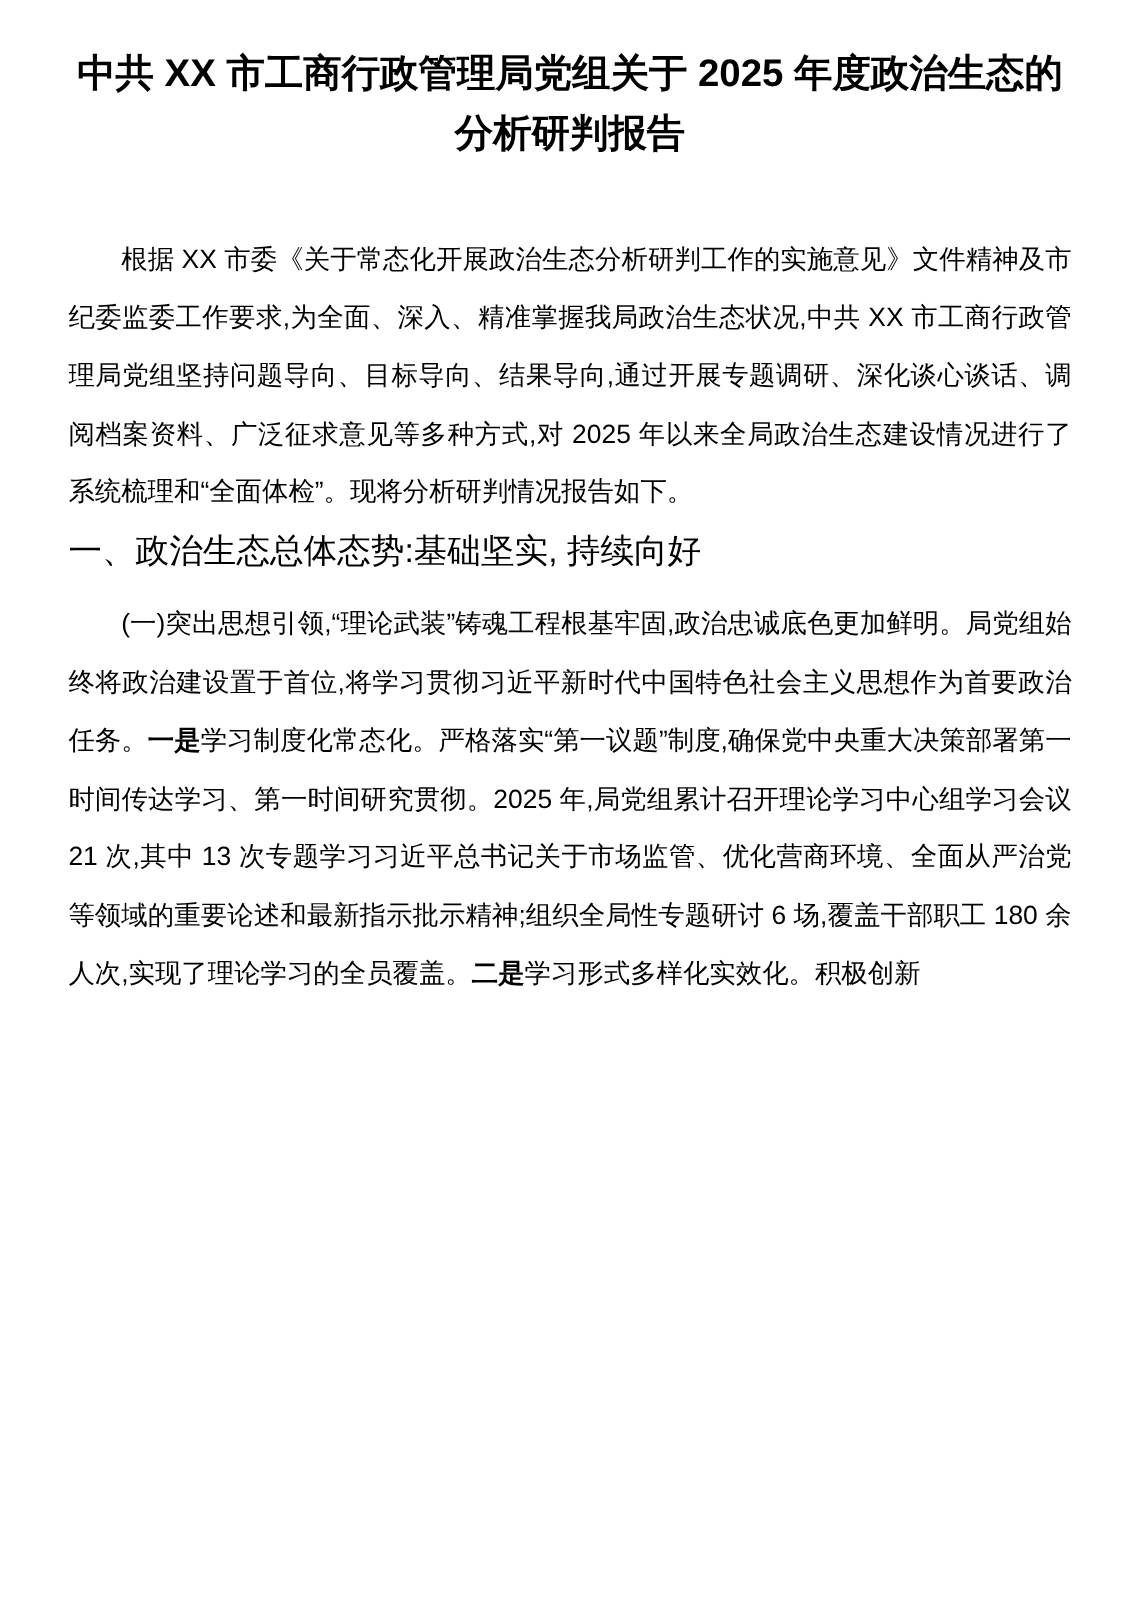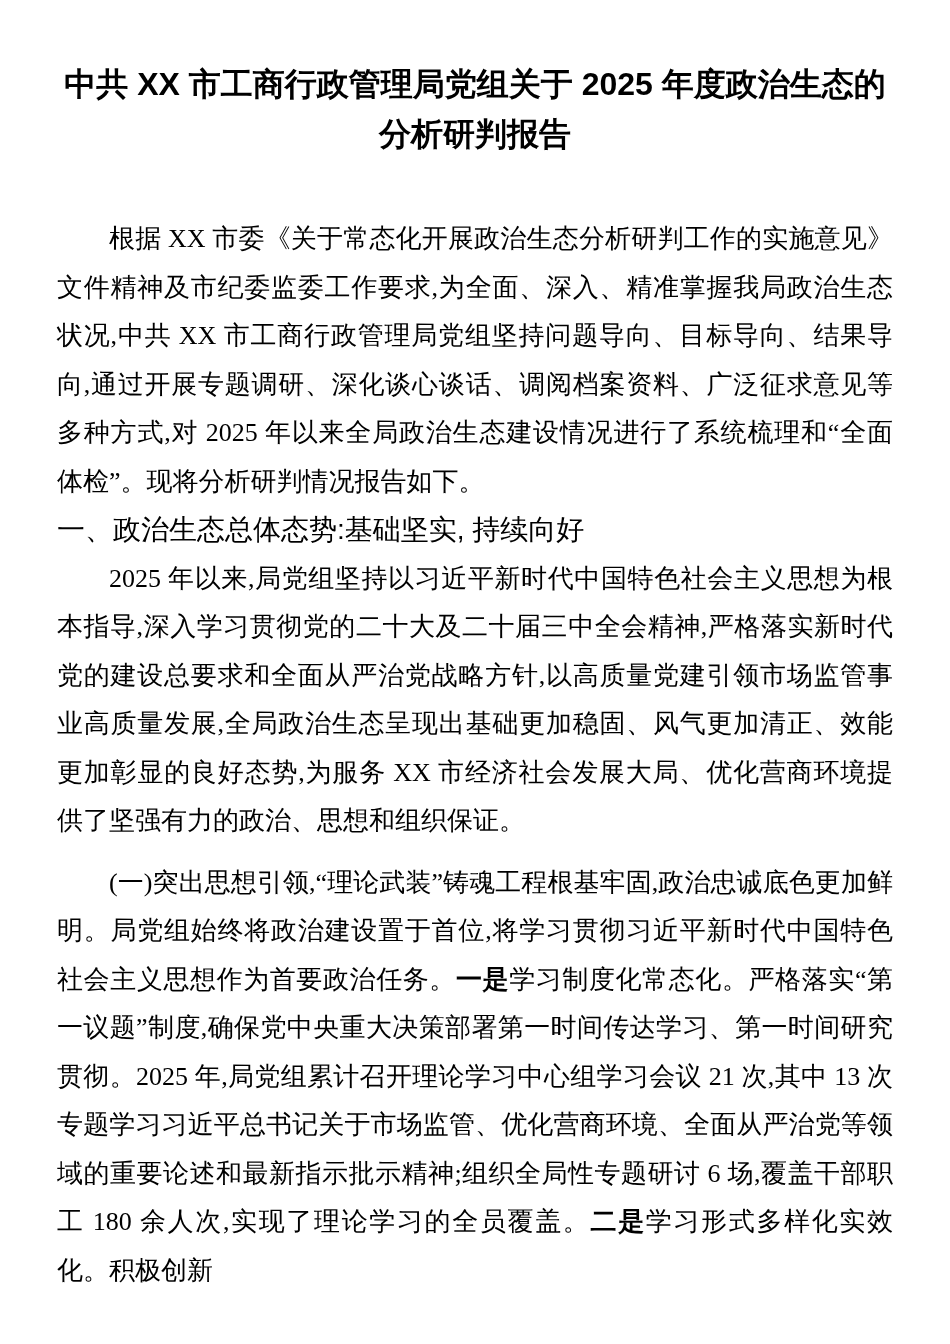--- a/index.html
+++ b/index.html
@@ -13,31 +13,30 @@
     color: #000000;
   }
   .page {
     width: 950px;
     height: 1344px;
     padding: 0 57px;
     overflow: hidden;
     background: #ffffff;
   }
   .doc-title {
-    padding-top: 59px;
+    padding-top: 36px;
     font-size: 32px;
     line-height: 50px;
     font-weight: bold;
     text-align: center;
   }
   .body-text {
-    font-size: 26px;
+    font-size: 22px;
     line-height: 48.5px;
     text-align: justify;
-    font-family: Liberation Serif, serif;
   }
   p.para {
     text-indent: 2em;
   }
   .para-intro {
     margin-top: 56px;
   }
   .section-heading {
     font-size: 28px;
     line-height: 48.5px;
@@ -55,17 +54,16 @@
 <body>
 
 <div class="page">
 
   <h1 class="doc-title">中共 XX 市工商行政管理局党组关于 2025 年度政治生态的分析研判报告</h1>
 
   <p class="body-text para para-intro">根据 XX 市委《关于常态化开展政治生态分析研判工作的实施意见》文件精神及市纪委监委工作要求,为全面、深入、精准掌握我局政治生态状况,中共 XX 市工商行政管理局党组坚持问题导向、目标导向、结果导向,通过开展专题调研、深化谈心谈话、调阅档案资料、广泛征求意见等多种方式,对 2025 年以来全局政治生态建设情况进行了系统梳理和“全面体检”。现将分析研判情况报告如下。</p>
 
   <h2 class="section-heading">一、政治生态总体态势:基础坚实, 持续向好</h2>
 
-  <p class="body-text para">2025 年以来,局党组坚持以习近平新时代中国特色社会主义思想为根本指导,深入学习贯彻党的二十大及二十届三中全会精神,严格落实新时代党的建设总要求和全面从严治党战略方针,以高质量党建引领市场监管事业高质量发展,全局政治生态呈现出基础更加稳固、风气更加清正、效能更加彰显的良好态势,为服务 XX 市经济社会发展大局、优化营商环境提供了坚强有力的政治、思想和组织保证。</p>
 
   <p class="body-text para para-point"><span>(一)突出思想引领,“理论武装”铸魂工程根基牢固,政治忠诚底色更加鲜明。局党组始终将政治建设置于首位,将学习贯彻习近平新时代中国特色社会主义思想作为首要政治任务。</span><b class="run-bold">一是</b><span>学习制度化常态化。严格落实“第一议题”制度,确保党中央重大决策部署第一时间传达学习、第一时间研究贯彻。2025 年,局党组累计召开理论学习中心组学习会议 21 次,其中 13 次专题学习习近平总书记关于市场监管、优化营商环境、全面从严治党等领域的重要论述和最新指示批示精神;组织全局性专题研讨 6 场,覆盖干部职工 180 余人次,实现了理论学习的全员覆盖。</span><b class="run-bold">二是</b><span>学习形式多样化实效化。积极创新</span></p>
 
 </div>
 
 </body></html>

